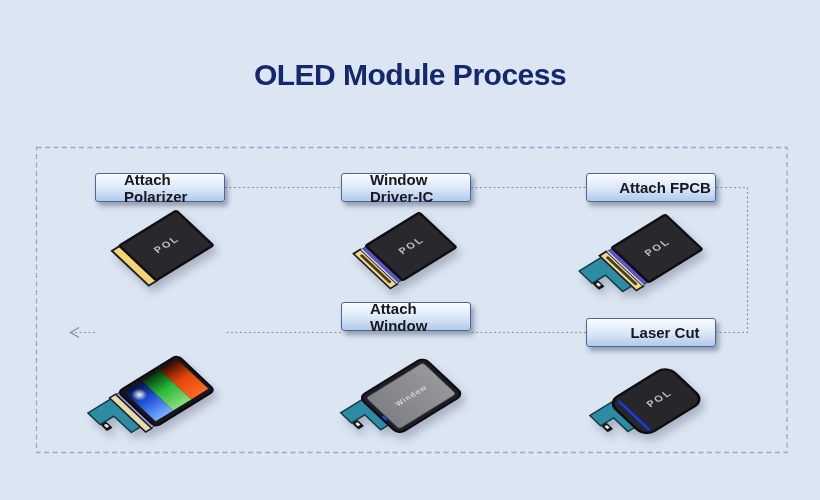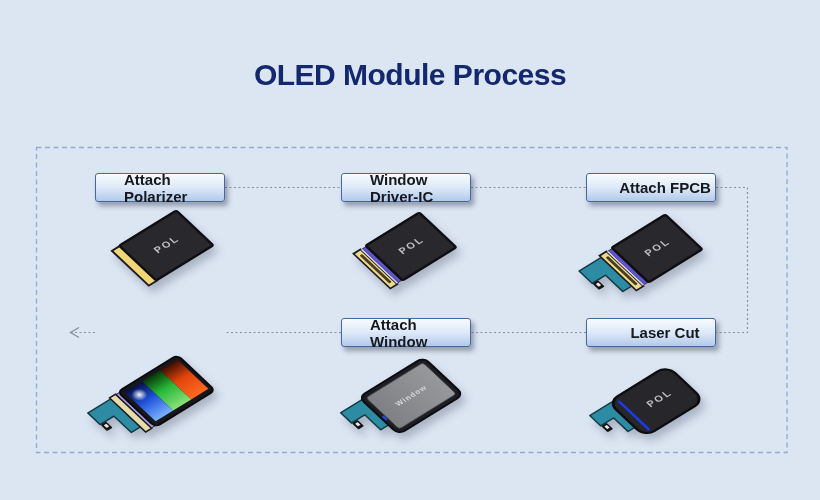--- a/index.html
+++ b/index.html
@@ -49,21 +49,21 @@
     </div>
   <div class="step-btn" style="left:341px;top:173px">
       <span>Window Driver-IC</span>
     </div>
   <div class="step-btn" style="left:586px;top:173px">
       <span>Attach FPCB</span>
     </div>
   <div class="step-btn" style="left:586px;top:318px">
       <span>Laser Cut</span>
     </div>
-  <div class="step-btn" style="left:341px;top:318px">
+  <div class="step-btn" style="left:341px;top:302px">
       <span>Attach Window</span>
     </div>
 
   <svg class="device" style="left:61px;top:203px" width="200" height="145">
     <defs>
       <linearGradient id="gRed" x1="0" y1="0" x2="1" y2="0">
         <stop offset="0" stop-color="#3d0e00"></stop>
           <stop offset="0.45" stop-color="#e2440c"></stop>
           <stop offset="1" stop-color="#ff6a20"></stop>
       </linearGradient>

